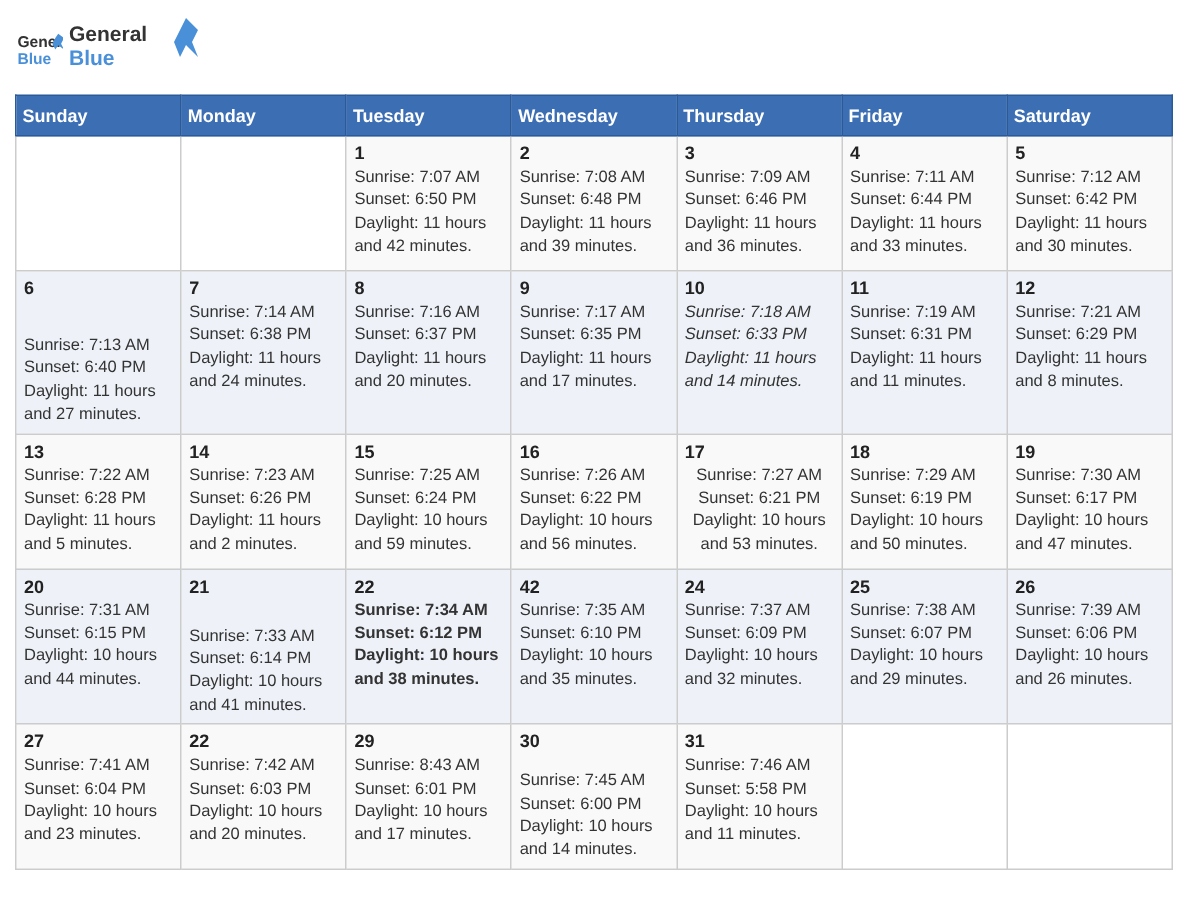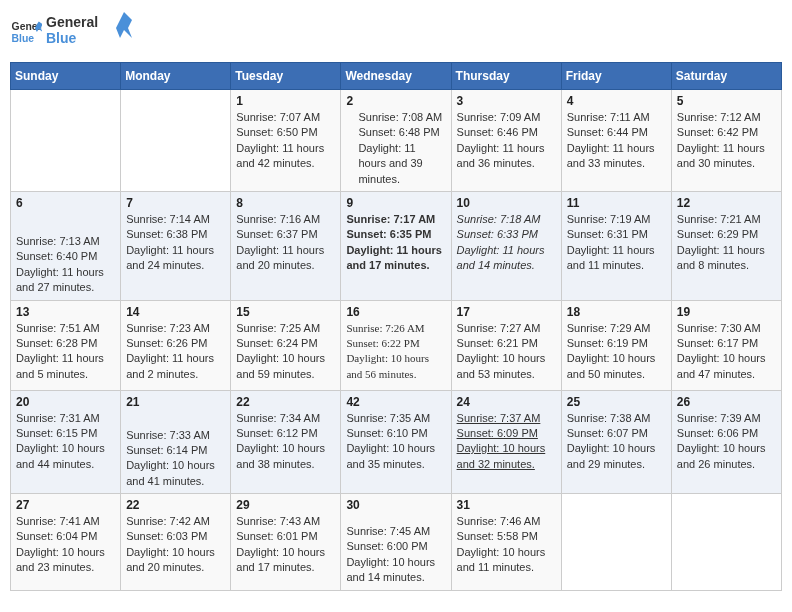--- a/index.html
+++ b/index.html
@@ -124,21 +124,21 @@
         <td class="empty-cell"></td>
         <td class="empty-cell"></td>
         <td>
           <span class="day-num">1</span>
           <div class="day-info" style="white-space: pre-line;">Sunrise: 7:07 AM
 Sunset: 6:50 PM
 Daylight: 11 hours and 42 minutes.</div>
         </td>
         <td>
           <span class="day-num">2</span>
-          <div class="day-info" style="white-space: pre-line; margin-left: 12px;">Sunrise: 7:08 AM
+          <div class="day-info" style="white-space: pre-line;">Sunrise: 7:08 AM
 Sunset: 6:48 PM
 Daylight: 11 hours and 39 minutes.</div>
         </td>
         <td>
           <span class="day-num">3</span>
           <div class="day-info" style="white-space: pre-line;">Sunrise: 7:09 AM
 Sunset: 6:46 PM
 Daylight: 11 hours and 36 minutes.</div>
         </td>
         <td>
@@ -168,21 +168,21 @@
 Daylight: 11 hours and 24 minutes.</div>
         </td>
         <td>
           <span class="day-num">8</span>
           <div class="day-info" style="white-space: pre-line;">Sunrise: 7:16 AM
 Sunset: 6:37 PM
 Daylight: 11 hours and 20 minutes.</div>
         </td>
         <td>
           <span class="day-num">9</span>
-          <div class="day-info" style="white-space: pre-line; font-weight: bold;">Sunrise: 7:17 AM
+          <div class="day-info" style="white-space: pre-line;">Sunrise: 7:17 AM
 Sunset: 6:35 PM
 Daylight: 11 hours and 17 minutes.</div>
         </td>
         <td>
           <span class="day-num">10</span>
           <div class="day-info" style="white-space: pre-line; font-style: italic;">Sunrise: 7:18 AM
 Sunset: 6:33 PM
 Daylight: 11 hours and 14 minutes.</div>
         </td>
         <td>
@@ -194,45 +194,45 @@
         <td>
           <span class="day-num">12</span>
           <div class="day-info" style="white-space: pre-line;">Sunrise: 7:21 AM
 Sunset: 6:29 PM
 Daylight: 11 hours and 8 minutes.</div>
         </td>
       </tr>
       <tr>
         <td>
           <span class="day-num">13</span>
-          <div class="day-info" style="white-space: pre-line;">Sunrise: 7:51 AM
+          <div class="day-info" style="white-space: pre-line;">Sunrise: 7:22 AM
 Sunset: 6:28 PM
 Daylight: 11 hours and 5 minutes.</div>
         </td>
         <td>
           <span class="day-num">14</span>
           <div class="day-info" style="white-space: pre-line;">Sunrise: 7:23 AM
 Sunset: 6:26 PM
 Daylight: 11 hours and 2 minutes.</div>
         </td>
         <td>
           <span class="day-num">15</span>
           <div class="day-info" style="white-space: pre-line;">Sunrise: 7:25 AM
 Sunset: 6:24 PM
 Daylight: 10 hours and 59 minutes.</div>
         </td>
         <td>
           <span class="day-num">16</span>
-          <div class="day-info" style="white-space: pre-line; font-family: Liberation Serif, serif;">Sunrise: 7:26 AM
+          <div class="day-info" style="white-space: pre-line;">Sunrise: 7:26 AM
 Sunset: 6:22 PM
 Daylight: 10 hours and 56 minutes.</div>
         </td>
         <td>
           <span class="day-num">17</span>
-          <div class="day-info" style="white-space: pre-line;">Sunrise: 7:27 AM
+          <div class="day-info" style="white-space: pre-line; text-align: center;">Sunrise: 7:27 AM
 Sunset: 6:21 PM
 Daylight: 10 hours and 53 minutes.</div>
         </td>
         <td>
           <span class="day-num">18</span>
           <div class="day-info" style="white-space: pre-line;">Sunrise: 7:29 AM
 Sunset: 6:19 PM
 Daylight: 10 hours and 50 minutes.</div>
         </td>
         <td>
@@ -250,33 +250,33 @@
 Daylight: 10 hours and 44 minutes.</div>
         </td>
         <td>
           <span class="day-num">21</span>
           <div class="day-info" style="white-space: pre-line; margin-top: 19px;">Sunrise: 7:33 AM
 Sunset: 6:14 PM
 Daylight: 10 hours and 41 minutes.</div>
         </td>
         <td>
           <span class="day-num">22</span>
-          <div class="day-info" style="white-space: pre-line;">Sunrise: 7:34 AM
+          <div class="day-info" style="white-space: pre-line; font-weight: bold;">Sunrise: 7:34 AM
 Sunset: 6:12 PM
 Daylight: 10 hours and 38 minutes.</div>
         </td>
         <td>
           <span class="day-num">42</span>
           <div class="day-info" style="white-space: pre-line;">Sunrise: 7:35 AM
 Sunset: 6:10 PM
 Daylight: 10 hours and 35 minutes.</div>
         </td>
         <td>
           <span class="day-num">24</span>
-          <div class="day-info" style="white-space: pre-line; text-decoration: underline;">Sunrise: 7:37 AM
+          <div class="day-info" style="white-space: pre-line;">Sunrise: 7:37 AM
 Sunset: 6:09 PM
 Daylight: 10 hours and 32 minutes.</div>
         </td>
         <td>
           <span class="day-num">25</span>
           <div class="day-info" style="white-space: pre-line;">Sunrise: 7:38 AM
 Sunset: 6:07 PM
 Daylight: 10 hours and 29 minutes.</div>
         </td>
         <td>
@@ -294,21 +294,21 @@
 Daylight: 10 hours and 23 minutes.</div>
         </td>
         <td>
           <span class="day-num">22</span>
           <div class="day-info" style="white-space: pre-line;">Sunrise: 7:42 AM
 Sunset: 6:03 PM
 Daylight: 10 hours and 20 minutes.</div>
         </td>
         <td>
           <span class="day-num">29</span>
-          <div class="day-info" style="white-space: pre-line;">Sunrise: 7:43 AM
+          <div class="day-info" style="white-space: pre-line;">Sunrise: 8:43 AM
 Sunset: 6:01 PM
 Daylight: 10 hours and 17 minutes.</div>
         </td>
         <td>
           <span class="day-num">30</span>
           <div class="day-info" style="white-space: pre-line; margin-top: 12px;">Sunrise: 7:45 AM
 Sunset: 6:00 PM
 Daylight: 10 hours and 14 minutes.</div>
         </td>
         <td>

